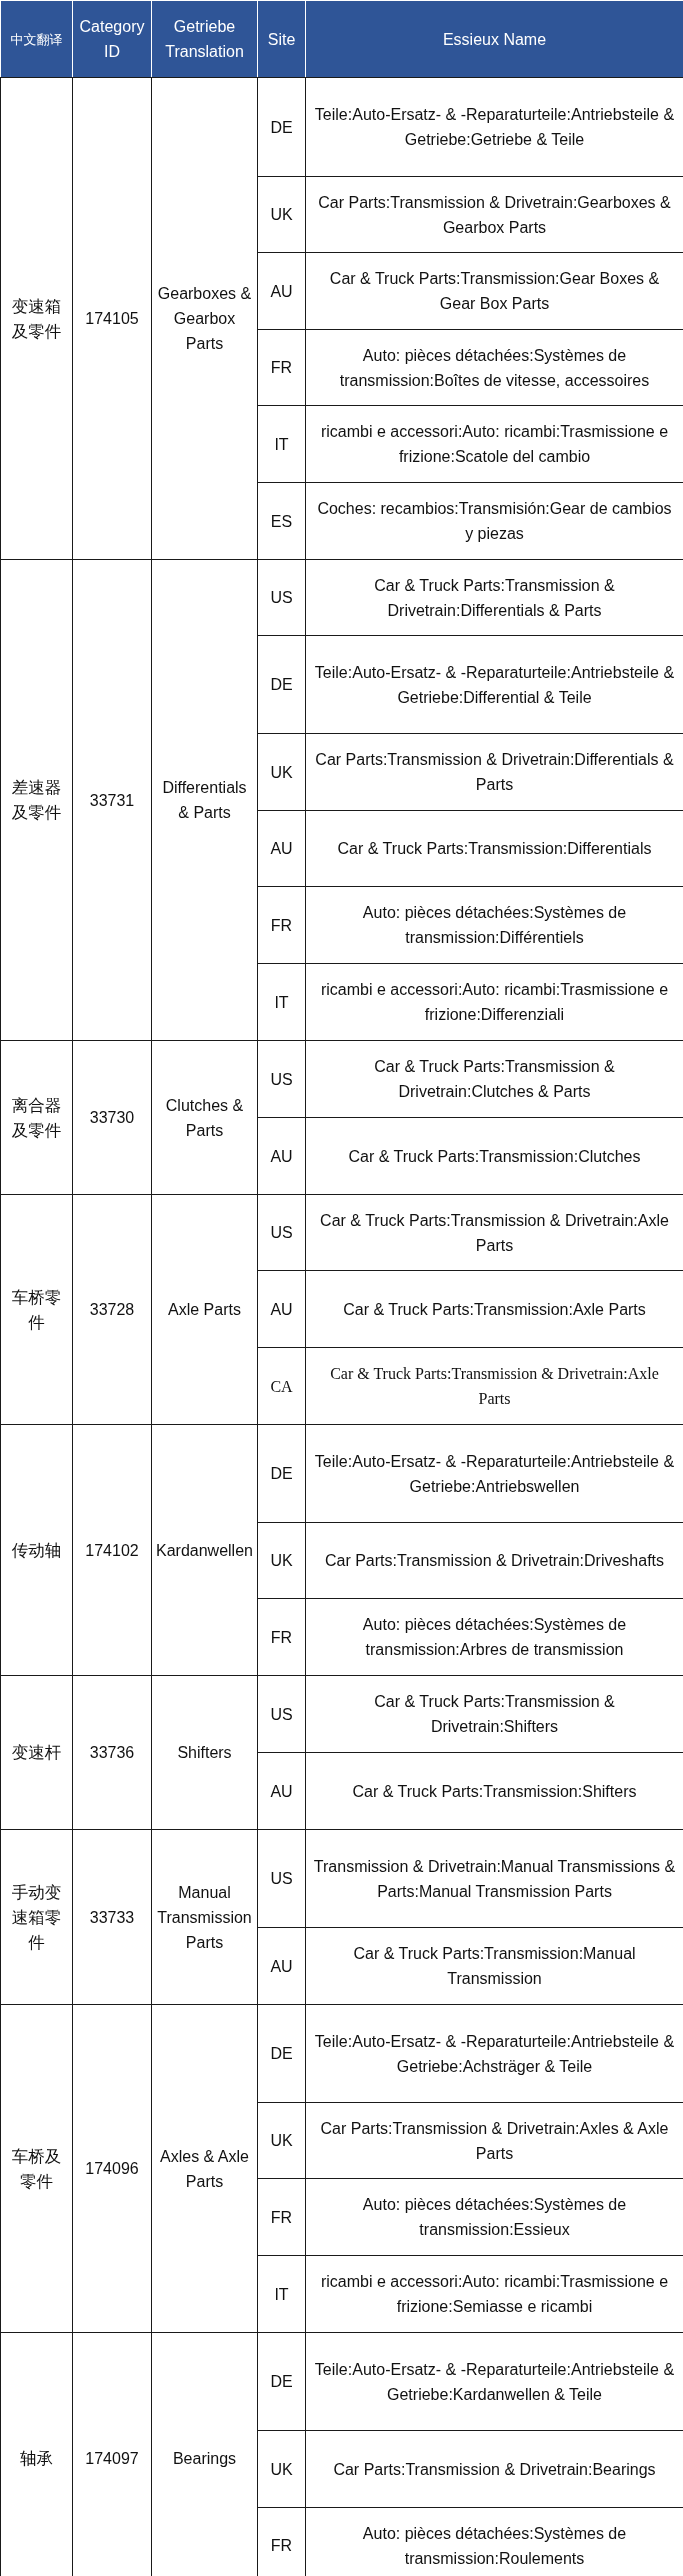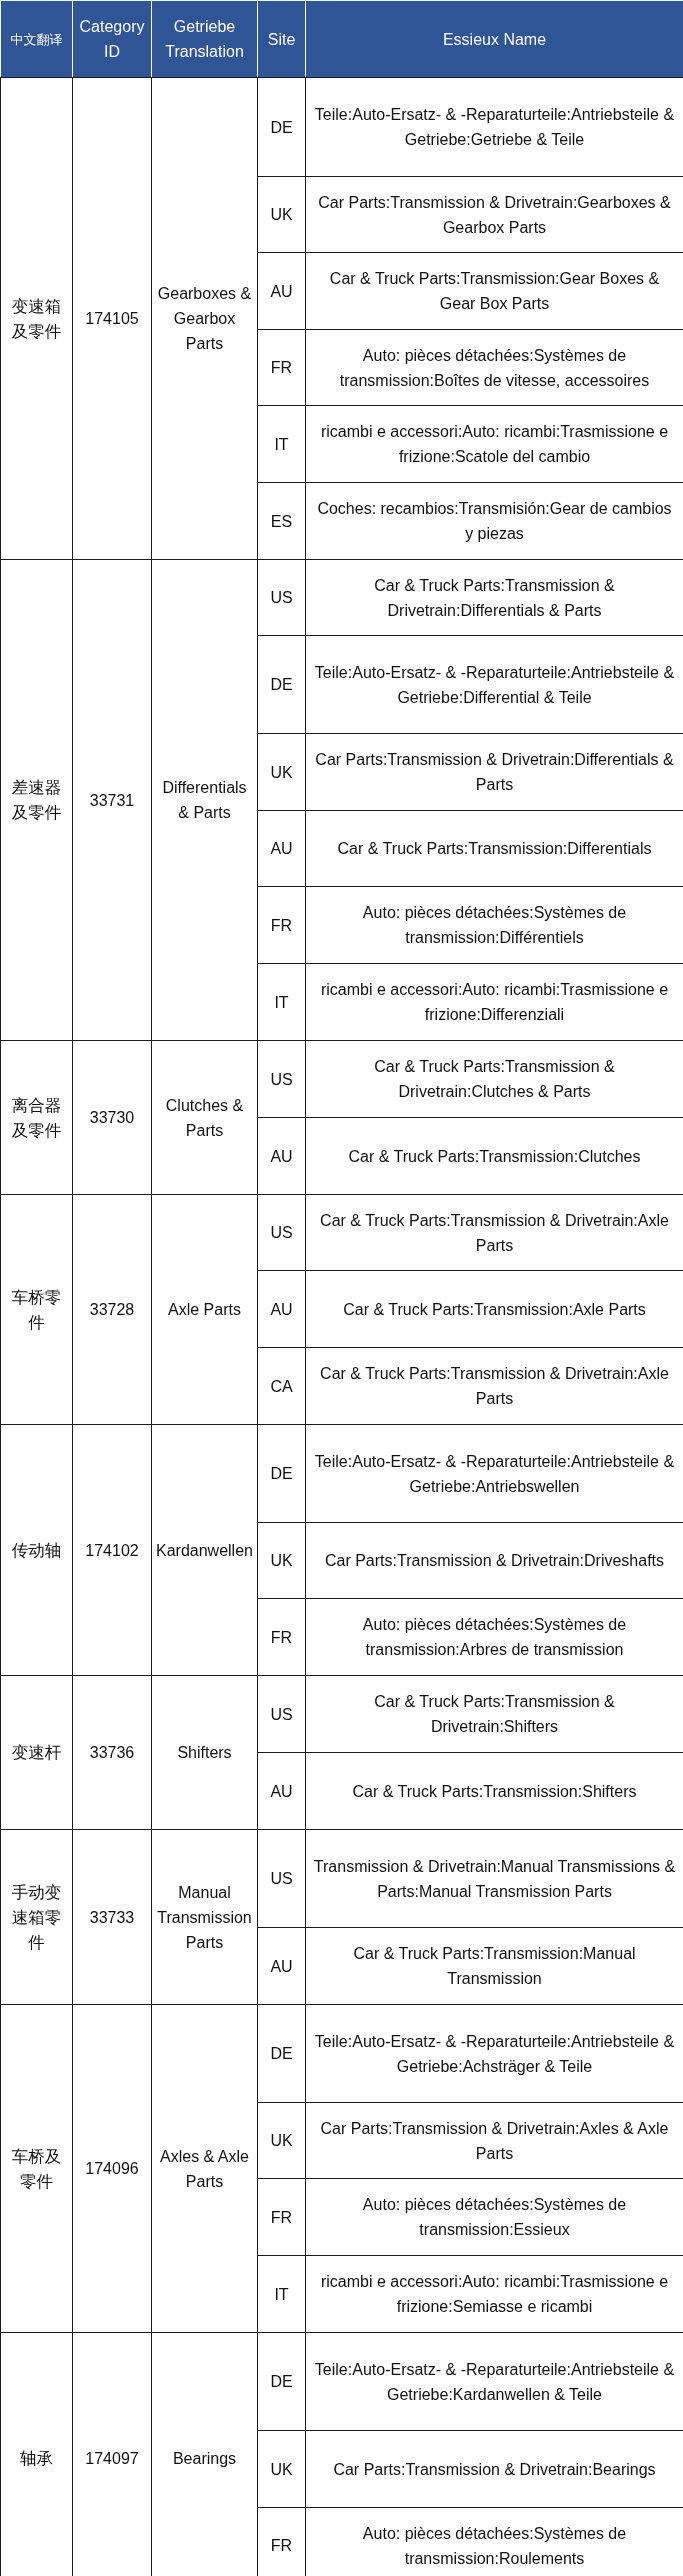--- a/index.html
+++ b/index.html
@@ -102,21 +102,21 @@
         <td class="zh" rowspan="3">车桥零件</td>
         <td class="id" rowspan="3">33728</td>
         <td class="en" rowspan="3">Axle Parts</td>
         <td class="site">US</td>
         <td class="name">Car &amp; Truck Parts:Transmission &amp; Drivetrain:Axle Parts</td>
       </tr>
       <tr style="height: 77px;">
         <td class="site">AU</td>
         <td class="name">Car &amp; Truck Parts:Transmission:Axle Parts</td>
       </tr>
-      <tr style="height: 77px;">
+      <tr style="height: 77px; font-family: Liberation Serif, serif;">
         <td class="site">CA</td>
         <td class="name">Car &amp; Truck Parts:Transmission &amp; Drivetrain:Axle Parts</td>
       </tr>
       <tr style="height: 98px;">
         <td class="zh" rowspan="3">传动轴</td>
         <td class="id" rowspan="3">174102</td>
         <td class="en" rowspan="3">Kardanwellen</td>
         <td class="site">DE</td>
         <td class="name">Teile:Auto-Ersatz- &amp; -Reparaturteile:Antriebsteile &amp; Getriebe:Antriebswellen</td>
       </tr>

